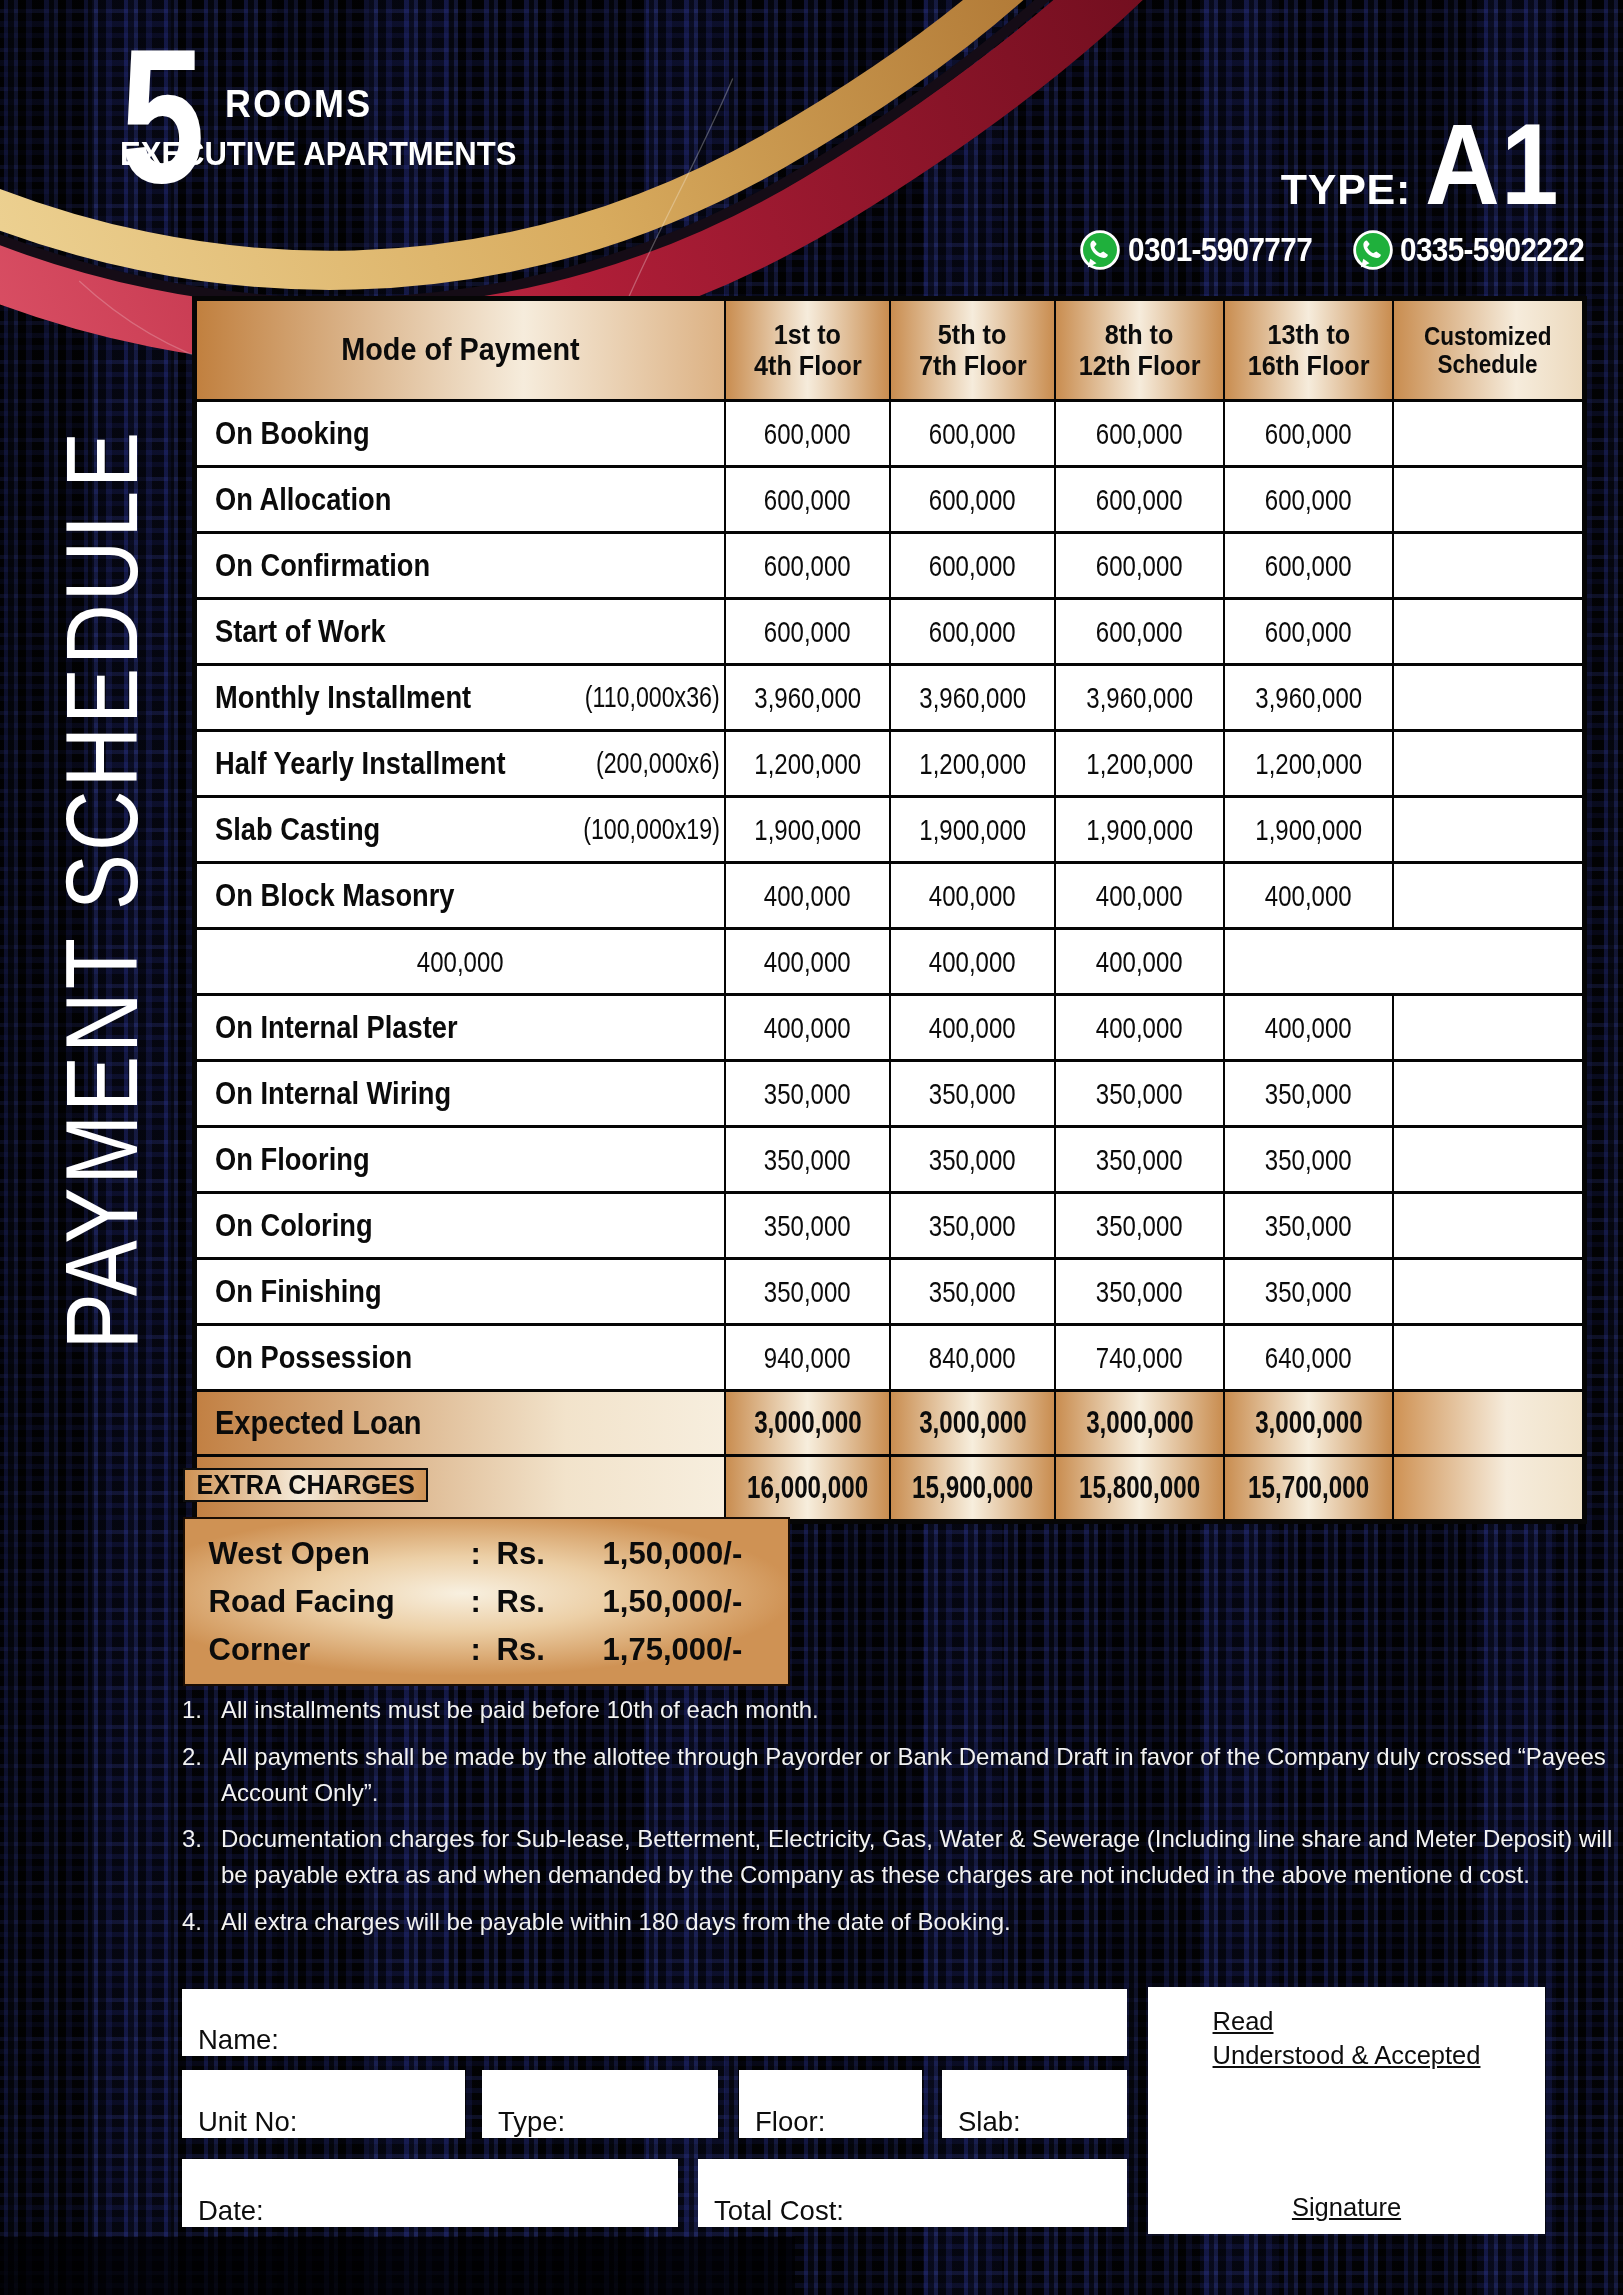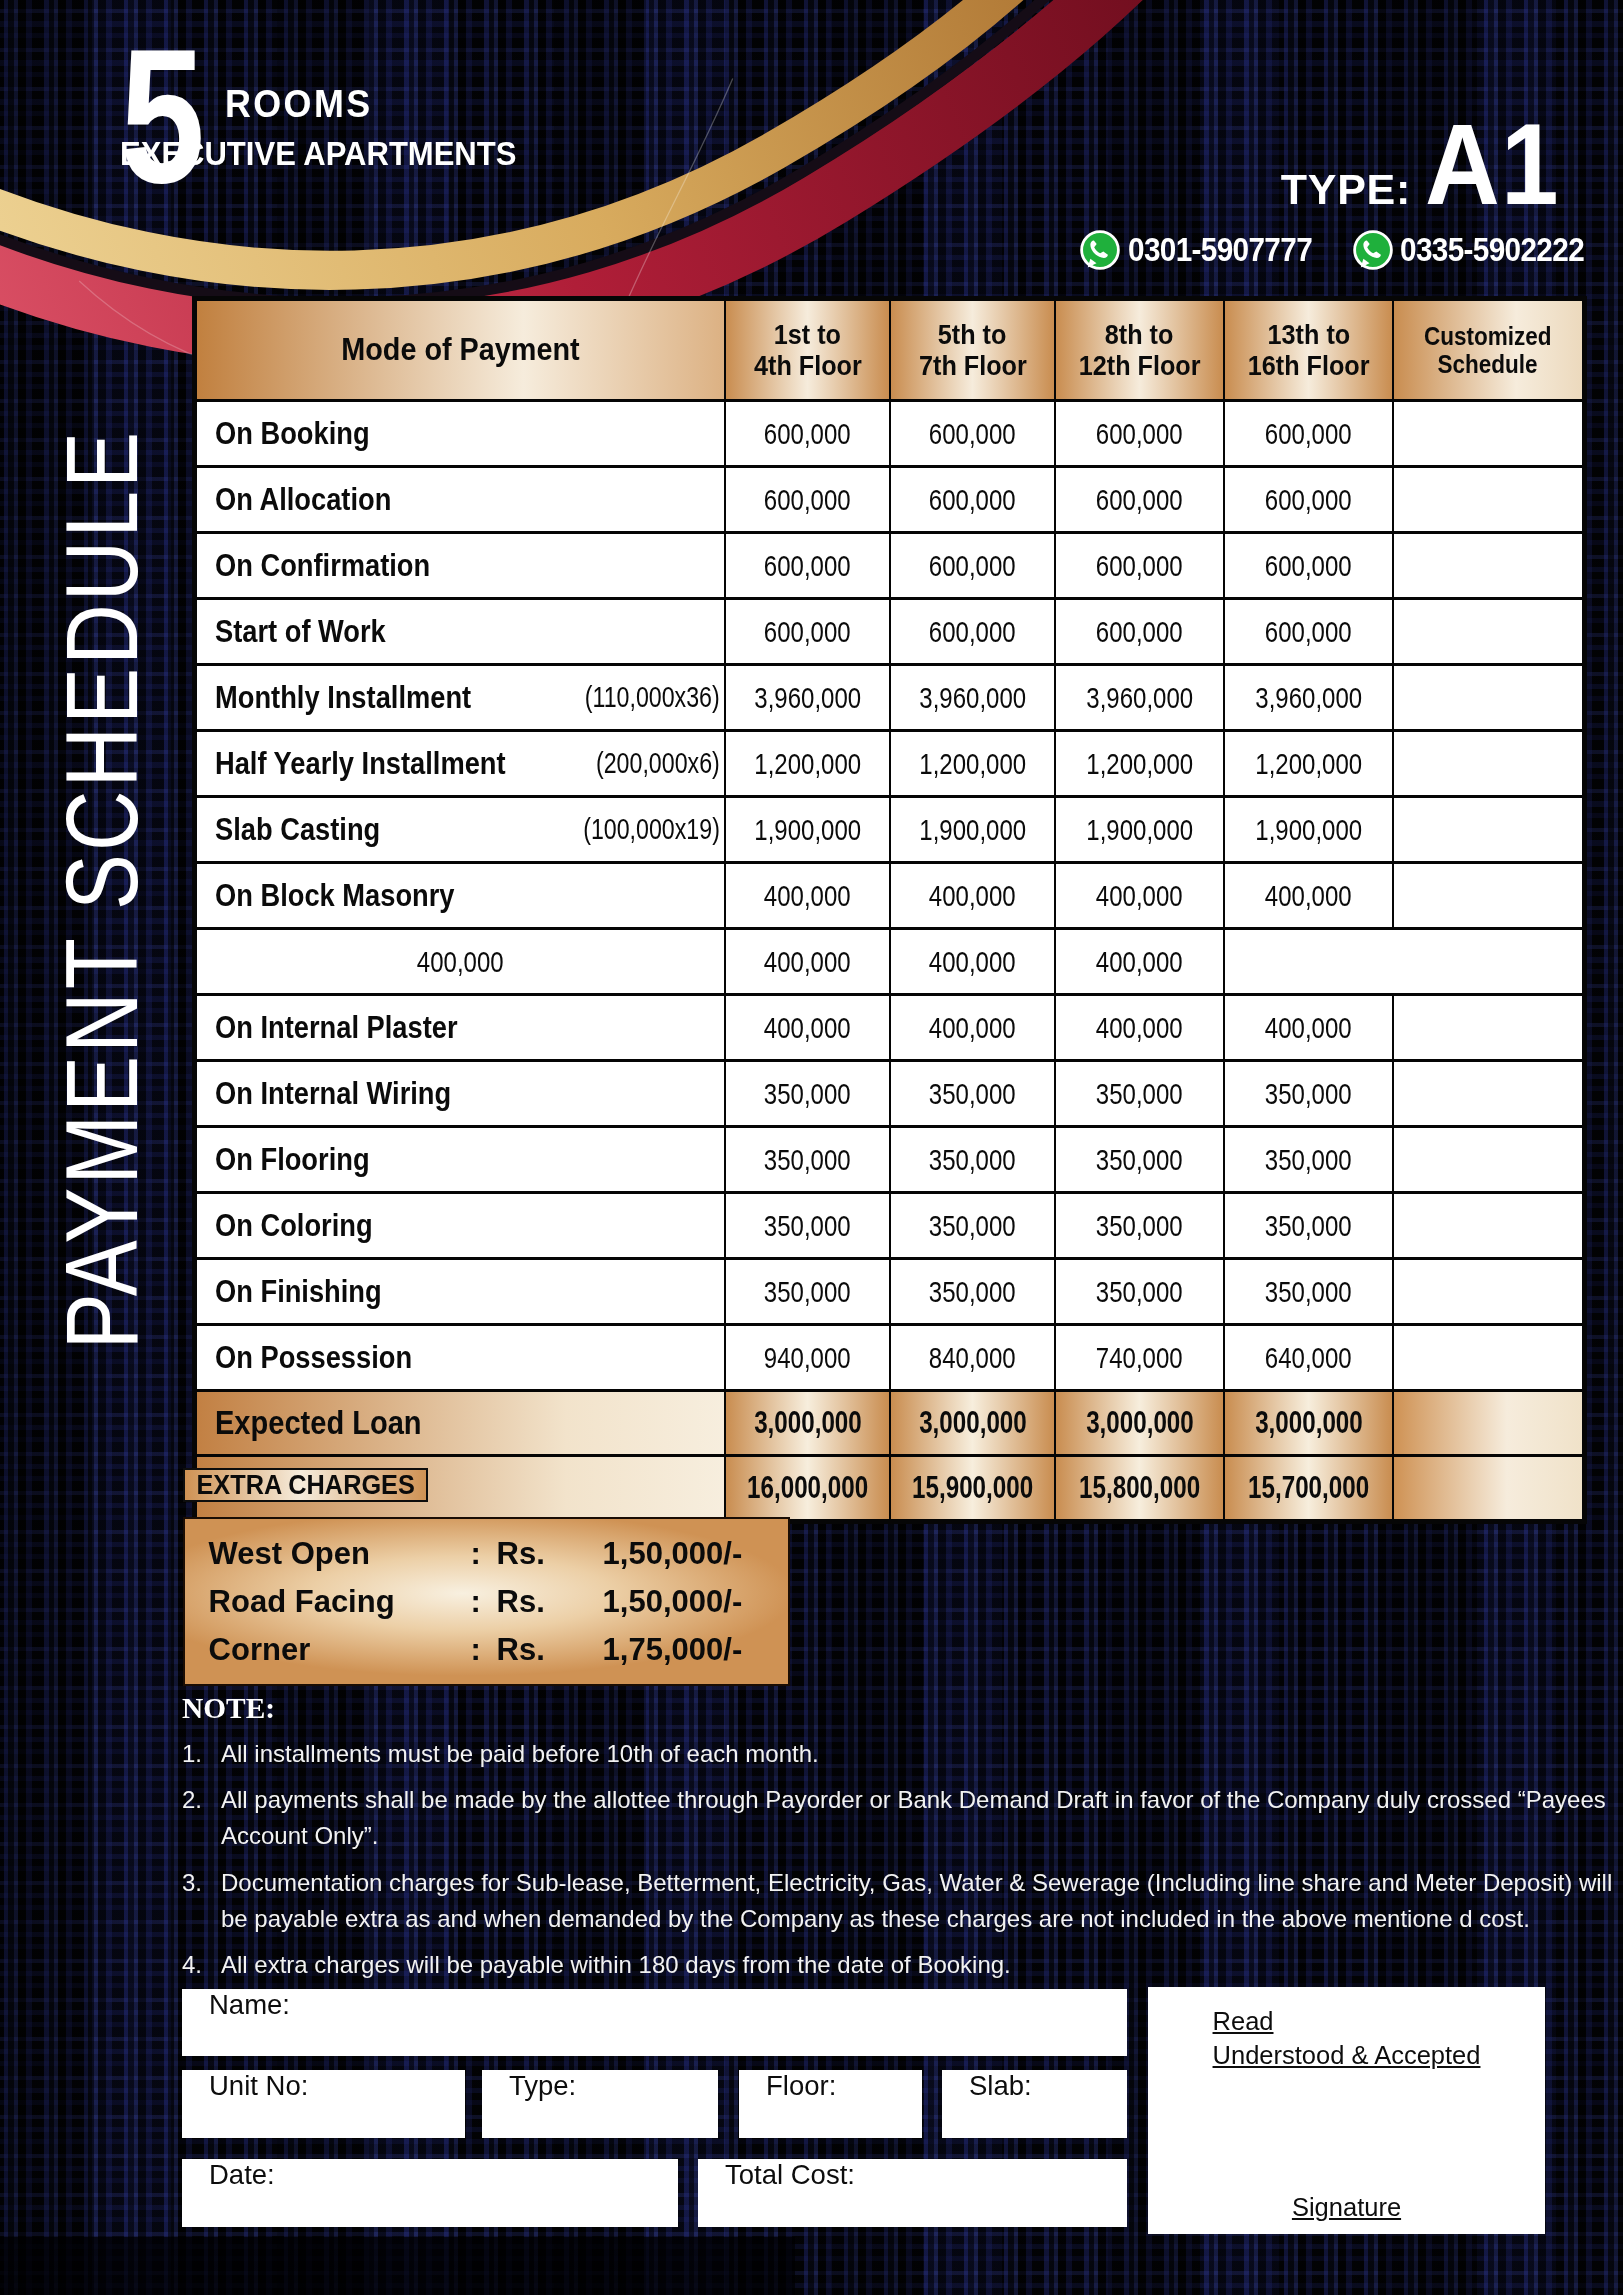--- a/index.html
+++ b/index.html
@@ -82,22 +82,22 @@
     display:flex;flex-direction:column;justify-content:space-around;padding:10.5px 23.6px;
   }
   .xrow{display:grid;grid-template-columns:262px 26px 72px 1fr;font-weight:700;font-size:31px;align-items:center;}
   .xrow .amt{padding-left:34px;}
   
   .note-block{position:absolute;z-index:3;left:182px;top:1692px;width:1437px;}
   .note-title{font-family:"Liberation Serif",serif;font-weight:700;font-size:29.4px;margin-bottom:10.5px;}
   .note-item{display:flex;font-size:24px;line-height:1.5;margin-bottom:10.5px;color:#f2f2f2;}
   .note-num{width:39px;flex:none;}
   
-  .fbox{position:absolute;z-index:3;background:#fff;color:#0d0d0d;display:flex;align-items:flex-start;
-        padding-left:27px;box-sizing:border-box;font-size:27.5px;}
+  .fbox{position:absolute;z-index:3;background:#fff;color:#0d0d0d;display:flex;align-items:flex-end;
+        padding-left:16px;box-sizing:border-box;font-size:27.5px;}
   .f-name{left:182px;top:1989px;width:945px;height:67px;}
   .f-unit{left:182px;top:2070px;width:283px;height:68px;}
   .f-type{left:482px;top:2070px;width:236px;height:68px;}
   .f-floor{left:739px;top:2070px;width:183px;height:68px;}
   .f-block{left:942px;top:2070px;width:185px;height:68px;}
   .f-date{left:182px;top:2159px;width:496px;height:68px;}
   .f-total{left:698px;top:2159px;width:429px;height:68px;}
   .f-sign{left:1148px;top:1987px;width:397px;height:247px;flex-direction:column;
           justify-content:space-between;align-items:center;padding:17px 9.2px 11.8px;font-size:25.5px;text-decoration:underline;}
   .f-sign .readlines{line-height:1.35;}
@@ -527,21 +527,20 @@
     </div>
     <div class="xrow">
       <span>Corner</span>
       <span>:</span>
       <span>Rs.</span>
       <span class="amt">1,75,000/-</span>
     </div>
   </div>
 
   <div class="note-block">
-    <div class="note-title">NOTE:</div>
     <div class="note-item">
       <span class="note-num">1.</span>
         <span>All installments must be paid before 10th of each month.</span>
     </div>
     <div class="note-item">
       <span class="note-num">2.</span>
         <span>All payments shall be made by the allottee through Payorder or Bank Demand Draft in favor of the Company duly crossed “Payees Account Only”.</span>
     </div>
     <div class="note-item">
       <span class="note-num">3.</span>

